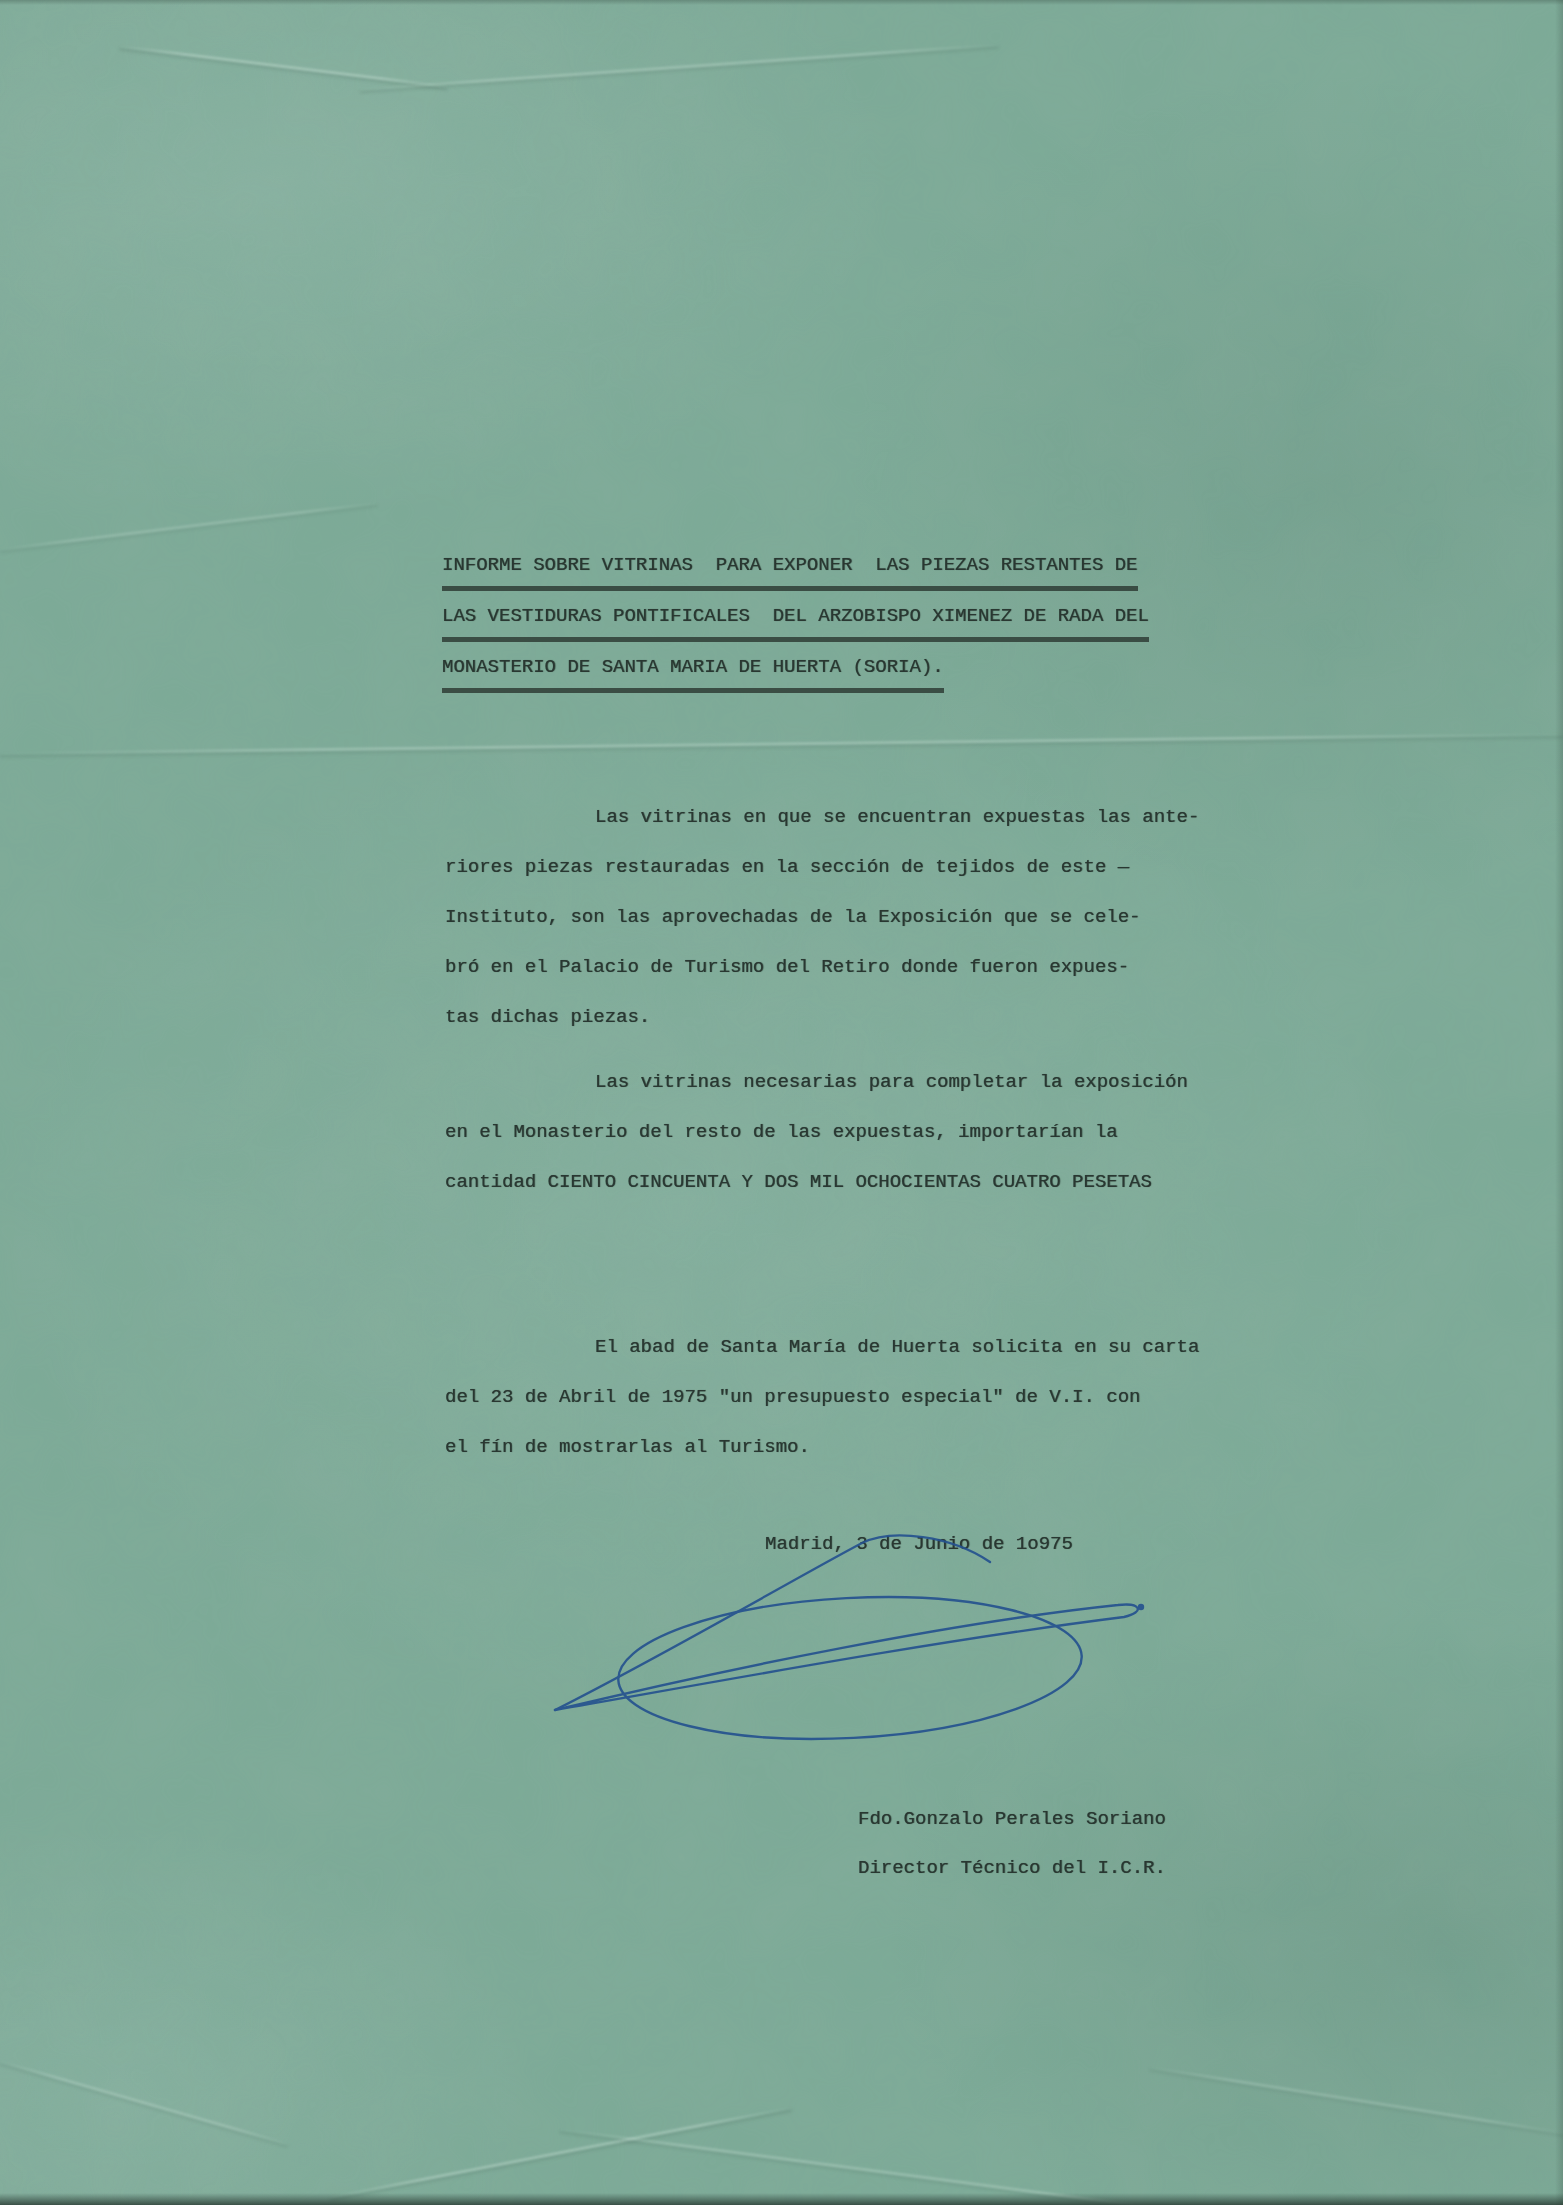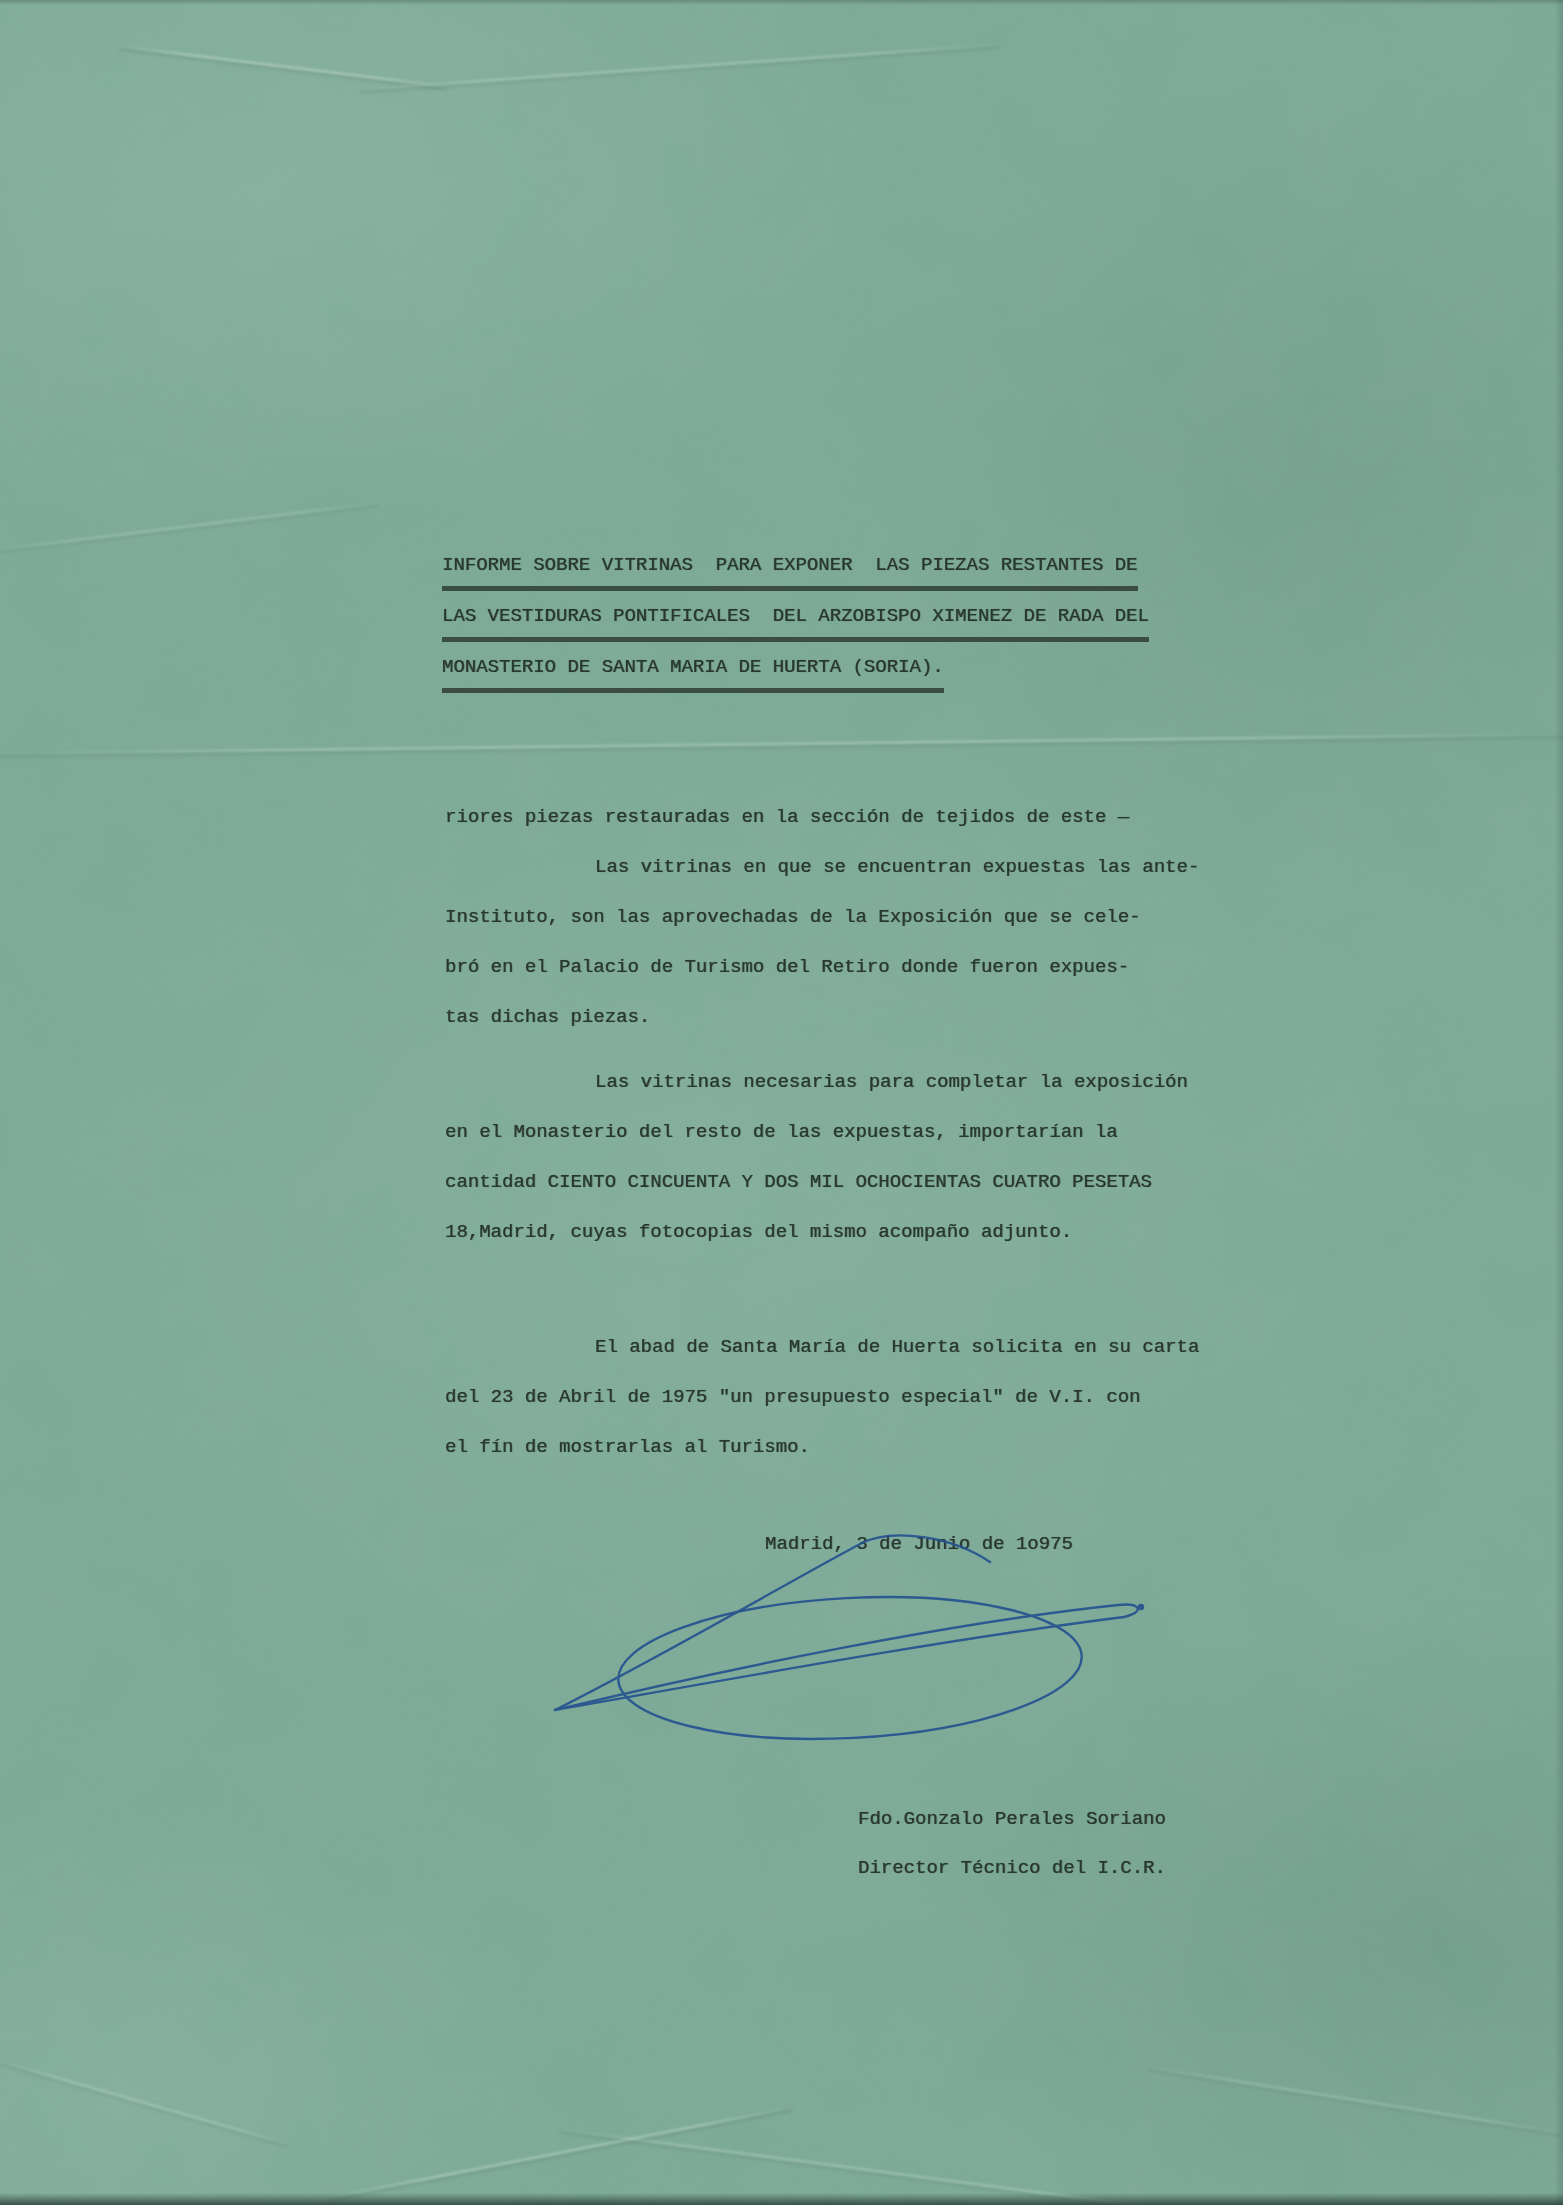--- a/index.html
+++ b/index.html
@@ -151,32 +151,31 @@
   <div class="crease" style="left:560px; top:2128px; width:620px; transform:rotate(7.5deg); opacity:0.45;"></div>
   <div class="crease" style="left:1150px; top:2066px; width:420px; transform:rotate(9deg); opacity:0.35;"></div>
 
   <div class="title-block typed">
     <span class="title-line"><span>INFORME SOBRE VITRINAS  PARA EXPONER  LAS PIEZAS RESTANTES DE</span></span>
     <span class="title-line"><span>LAS VESTIDURAS PONTIFICALES  DEL ARZOBISPO XIMENEZ DE RADA DEL</span></span>
     <span class="title-line"><span>MONASTERIO DE SANTA MARIA DE HUERTA (SORIA).</span></span>
   </div>
 
   <div class="para p1 typed">
+    <span class="line indent">Las vitrinas en que se encuentran expuestas las ante-</span>
     <span class="line">riores piezas restauradas en la sección de tejidos de este —</span>
-    <span class="line indent">Las vitrinas en que se encuentran expuestas las ante-</span>
     <span class="line">Instituto, son las aprovechadas de la Exposición que se cele-</span>
     <span class="line">bró en el Palacio de Turismo del Retiro donde fueron expues-</span>
     <span class="line">tas dichas piezas.</span>
   </div>
 
   <div class="para p2 typed">
     <span class="line indent">Las vitrinas necesarias para completar la exposición</span>
     <span class="line">en el Monasterio del resto de las expuestas, importarían la</span>
     <span class="line">cantidad CIENTO CINCUENTA Y DOS MIL OCHOCIENTAS CUATRO PESETAS</span>
-    <span class="line">18,Madrid, cuyas fotocopias del mismo acompaño adjunto.</span>
   </div>
 
   <div class="para p3 typed">
     <span class="line indent">El abad de Santa María de Huerta solicita en su carta</span>
     <span class="line">del 23 de Abril de 1975 "un presupuesto especial" de V.I. con</span>
     <span class="line">el fín de mostrarlas al Turismo.</span>
   </div>
 
   <div class="dateline typed">Madrid, 3 de Junio de 1o975</div>
 

